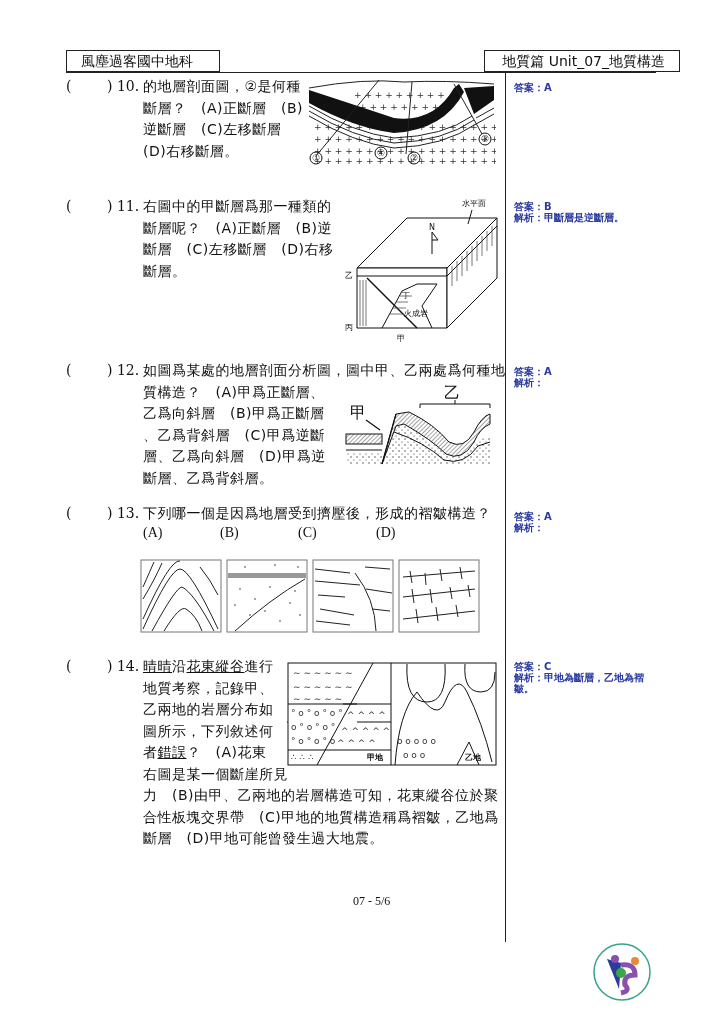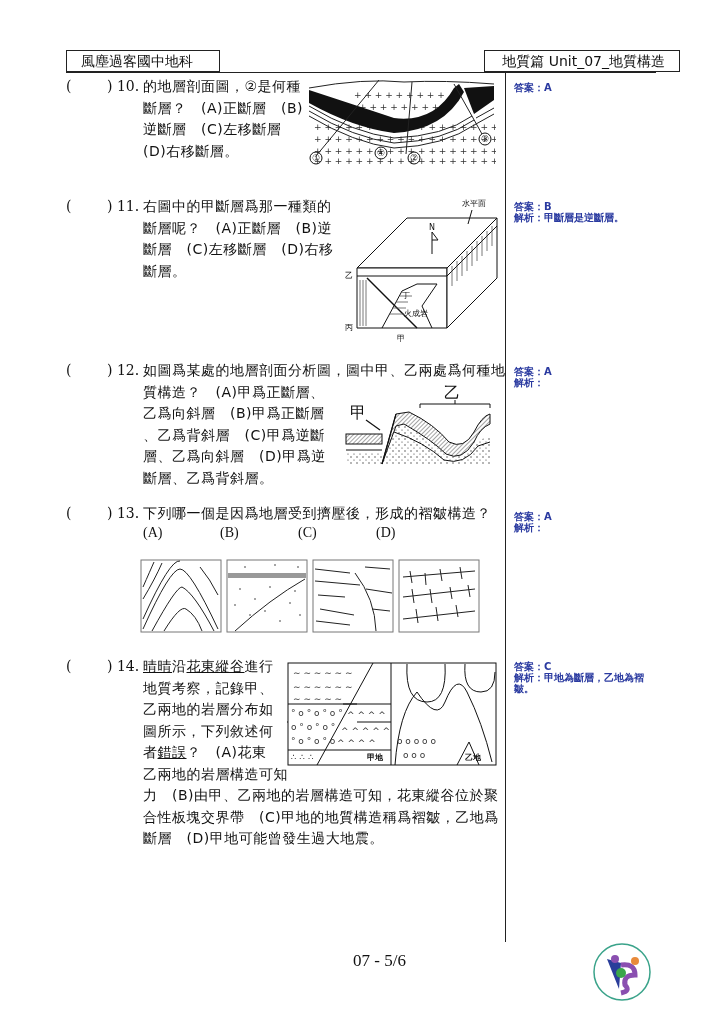--- a/index.html
+++ b/index.html
@@ -31,21 +31,21 @@
     .u { text-decoration: underline; }
     .ans {
       position: absolute; left: 514px; width: 140px;
       font-family: "DejaVu Sans", sans-serif; font-size: 10px; line-height: 11px;
       color: #2a3aa0;
       font-weight: bold;
     }
     .fig { position: absolute; }
     .opt-labels { position: absolute; font-size: 14px; font-family: "Liberation Serif", serif; }
     .footer {
-      position: absolute; left: 341px; top: 951px; font-size: 17px;
+      position: absolute; left: 341px; top: 894px; font-size: 12px;
       font-family: "Liberation Serif", serif;
       padding-left: 12px;
     }
     .logo { position: absolute; left: 591px; top: 941px; width: 62px; height: 62px; }
     svg text { font-family: "DejaVu Sans", sans-serif; }
   </style>
 </head>
 <body>
 
 <div class="hdr-box hdr-left">風塵過客國中地科</div>
@@ -253,21 +253,21 @@
 
 <div class="q" style="top:656px; width:440px; height:200px;">
   <span class="paren">(</span>
   <span class="num">) 14.</span>
   <div class="stem">
     <div><span class="u">晴晴</span><span>沿</span><span class="u">花東縱谷</span><span>進行</span></div>
     <div>地質考察，記錄甲、</div>
     <div>乙兩地的岩層分布如</div>
     <div>圖所示，下列敘述何</div>
     <div><span>者</span><span class="u">錯誤</span><span>？　(A)花東</span></div>
-    <div>乙兩地的岩層構造可知</div>
+    <div>右圖是某一個斷崖所見</div>
     <div style="white-space:nowrap;">力　(B)由甲、乙兩地的岩層構造可知，花東縱谷位於聚</div>
     <div style="white-space:nowrap;">合性板塊交界帶　(C)甲地的地質構造稱爲褶皺，乙地爲</div>
     <div>斷層　(D)甲地可能曾發生過大地震。</div>
   </div>
 </div>
 <svg class="fig" style="left:287px; top:662px;" width="210" height="104" viewBox="0 0 210 104">
   <g fill="none" stroke="#111" stroke-width="1">
     <rect x="1" y="1" width="208" height="102"></rect>
     <line x1="104" y1="1" x2="104" y2="103"></line>
     <path d="M1,42 L70,42 M1,88 L50,88 M1,60 L0,60"></path>

